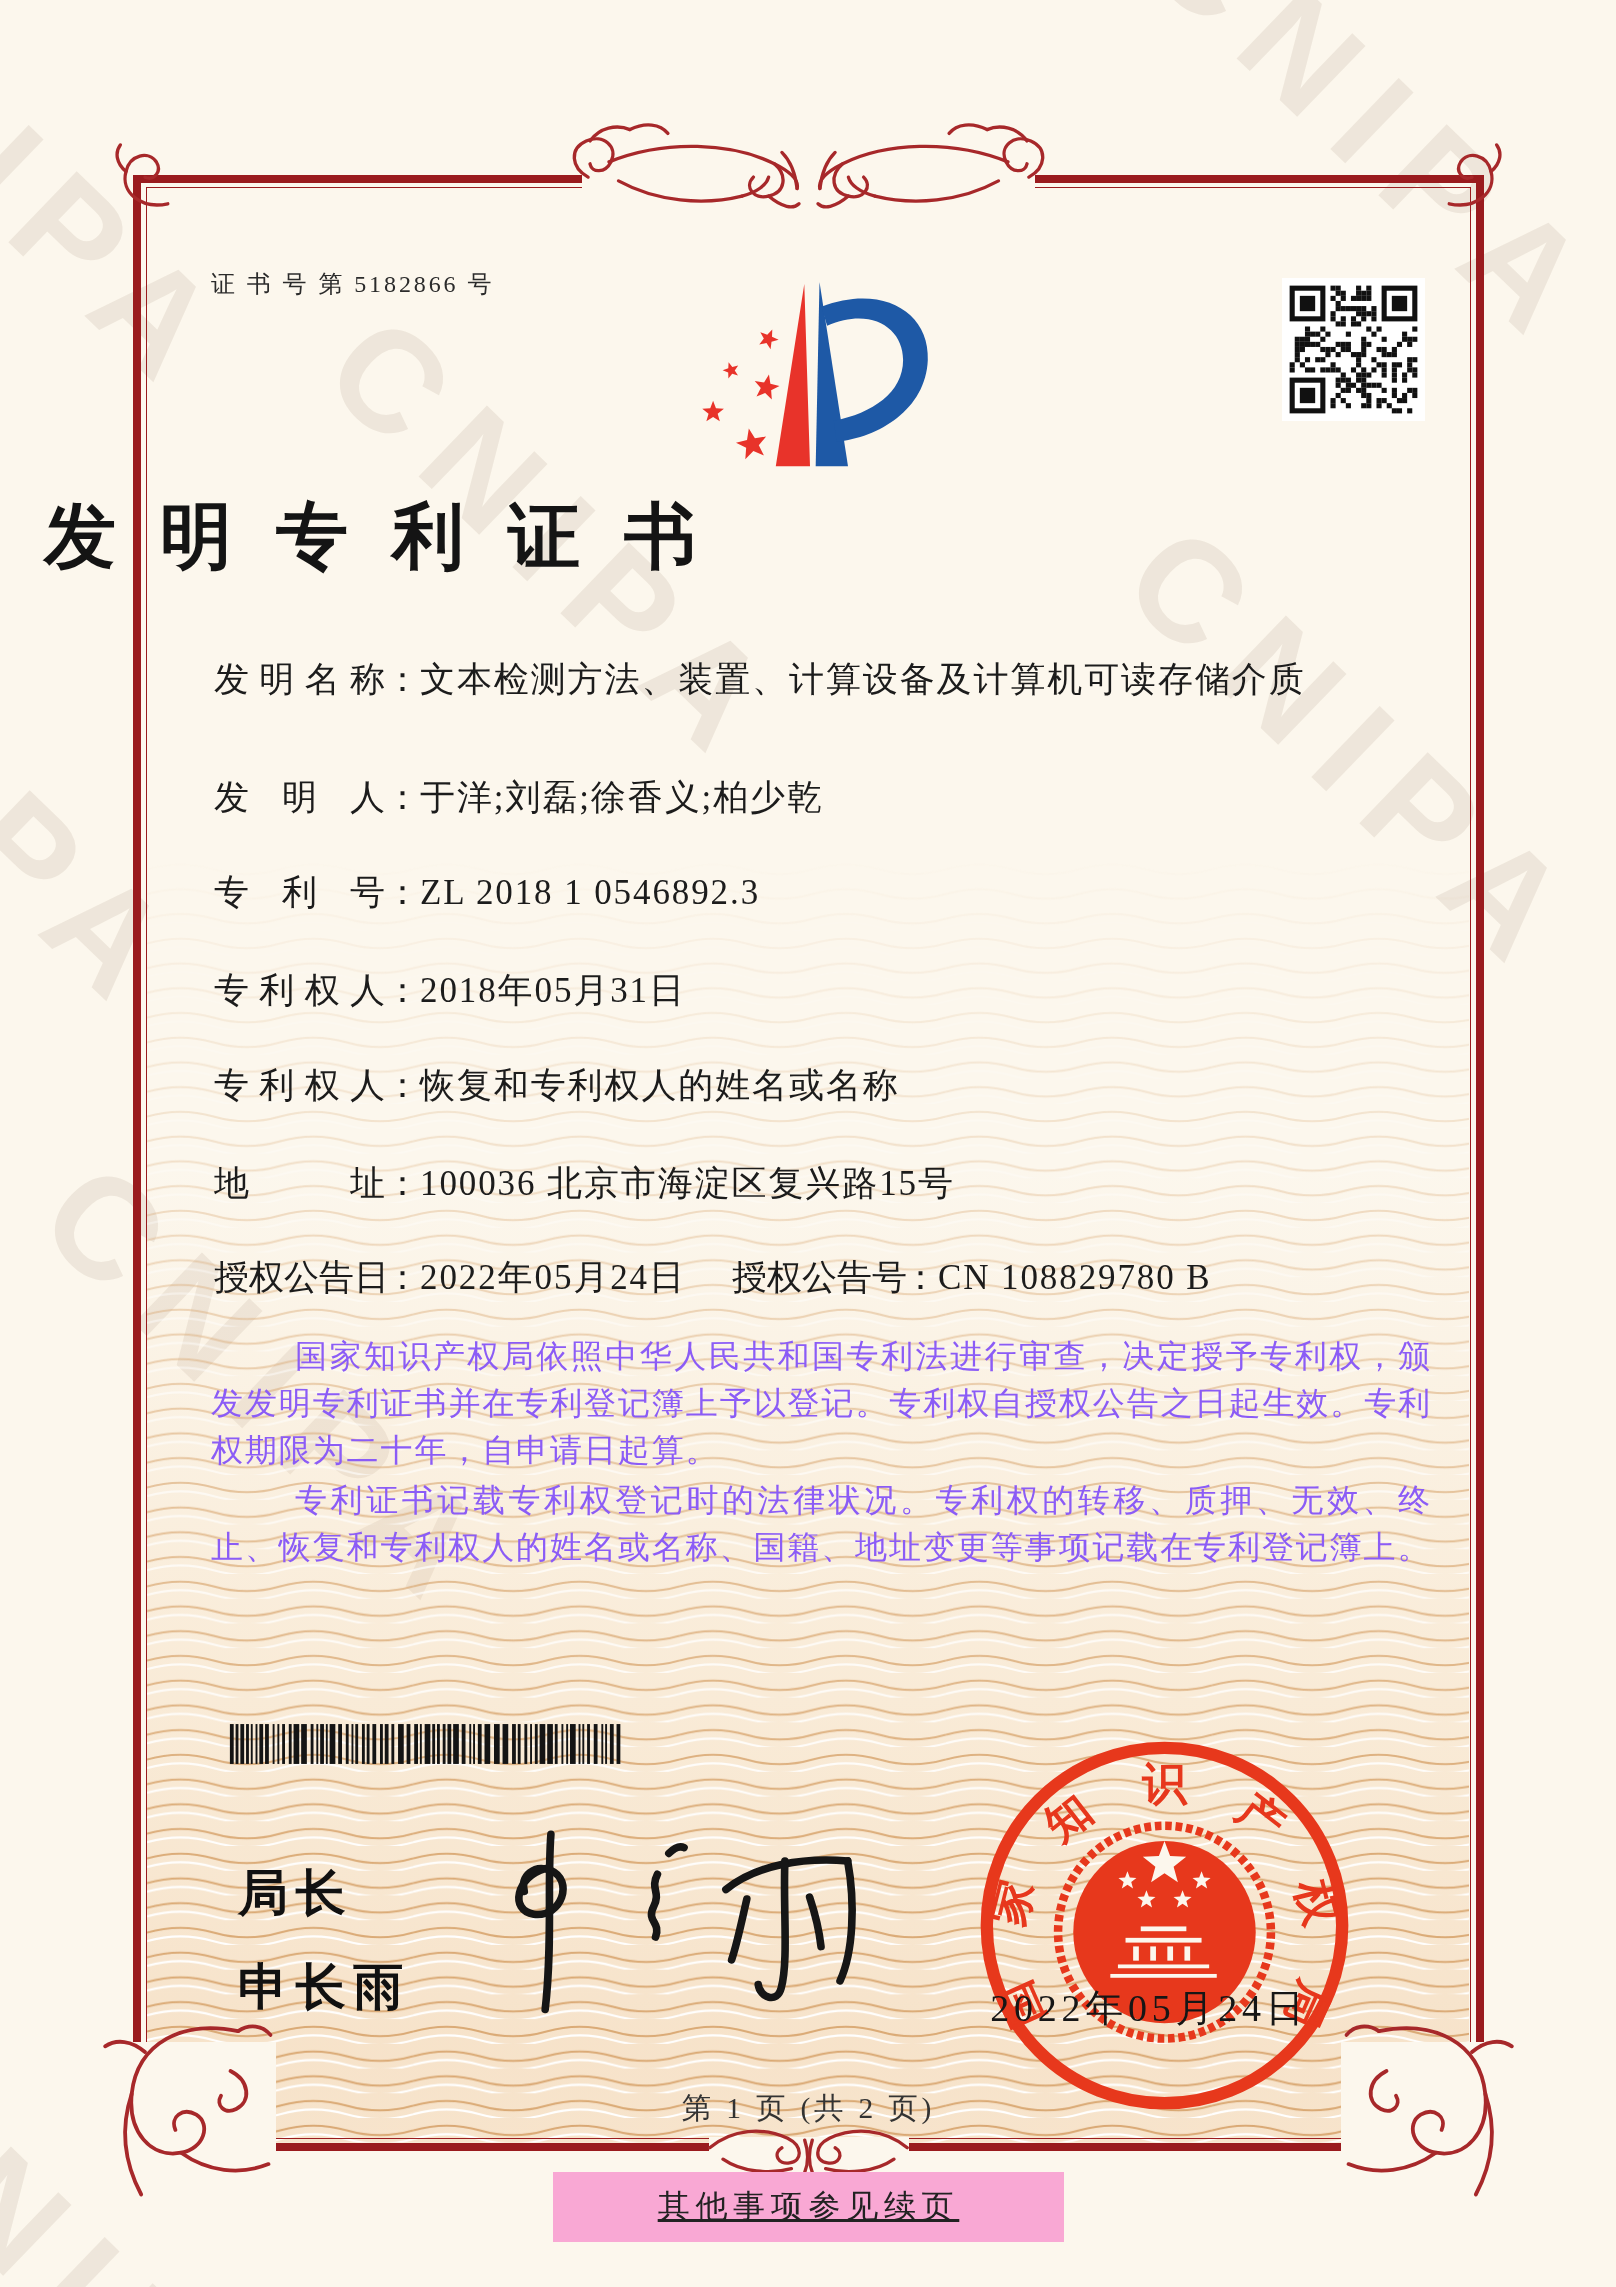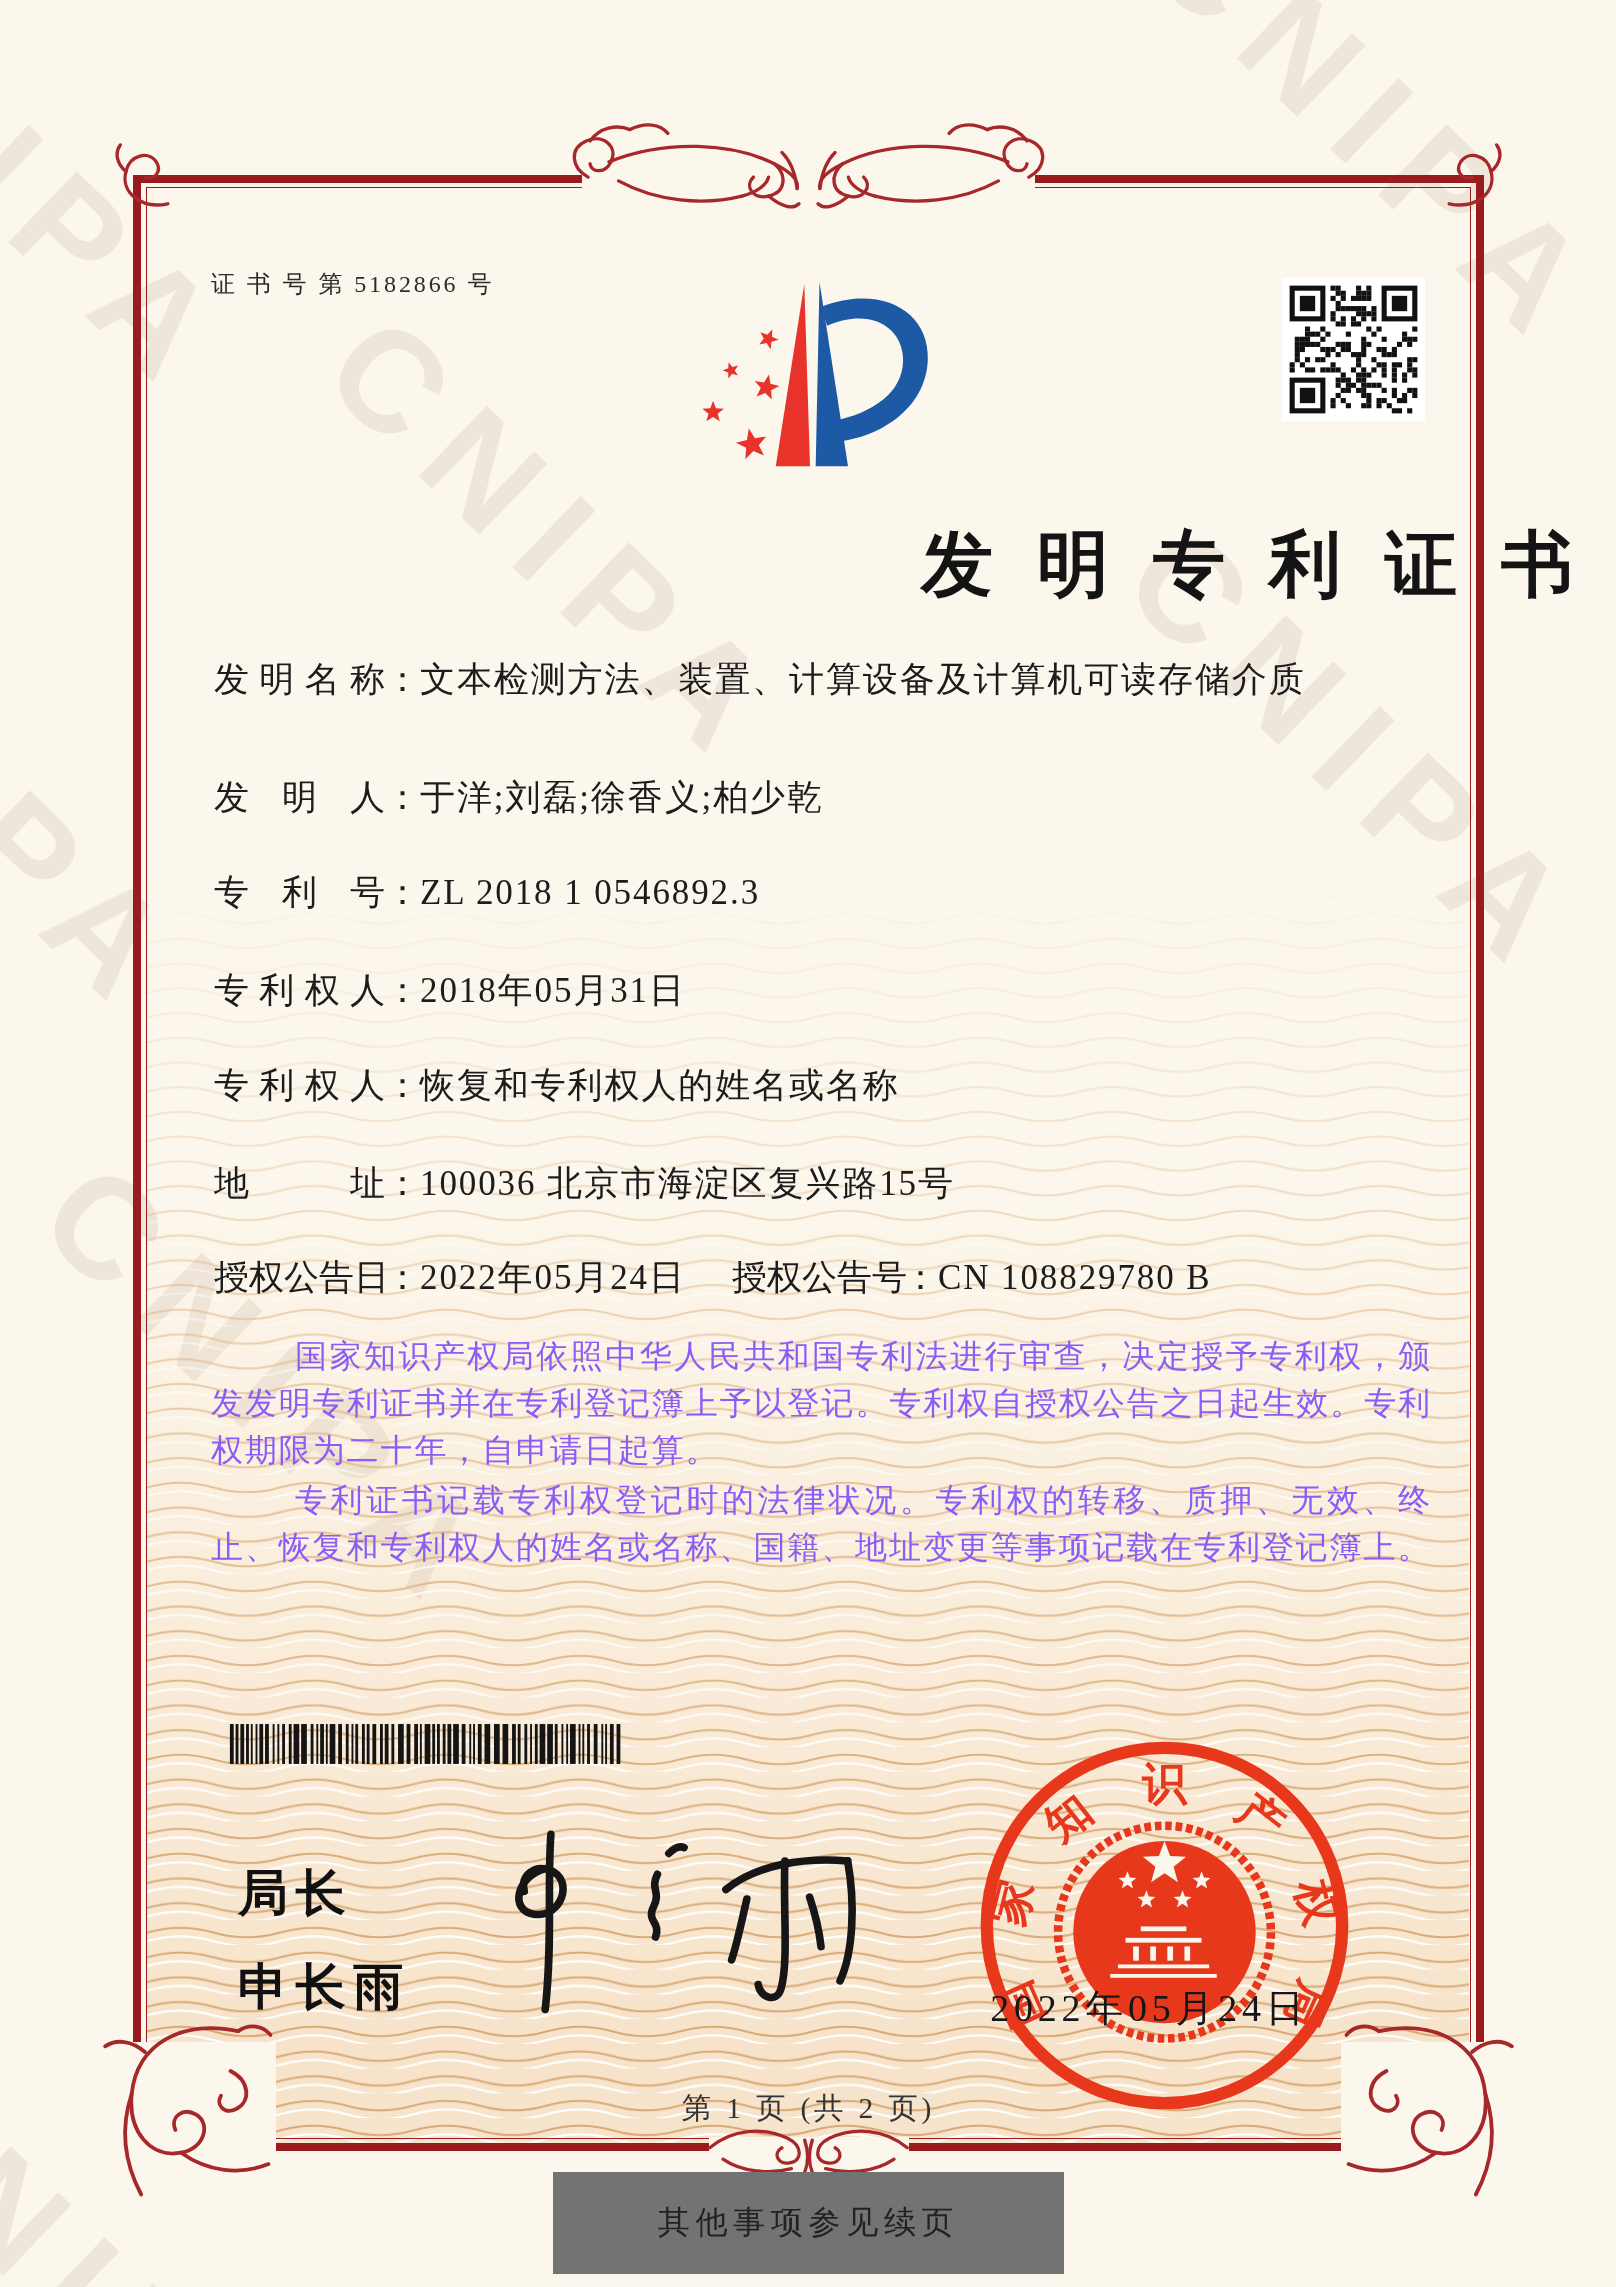--- a/index.html
+++ b/index.html
@@ -22,22 +22,22 @@
   .mask{position:absolute;background:#fcf7ed;z-index:4;}
   .orn{position:absolute;z-index:5;}
   .orn path{fill:none;stroke:#a7282a;stroke-linecap:round;}
 
   
   .certno{position:absolute;left:211px;top:268px;z-index:6;font-size:24px;
           letter-spacing:2.9px;color:#2b2b2b;}
   .logo{position:absolute;left:677px;top:276px;z-index:6;}
   .qr{position:absolute;left:1282px;top:278px;z-index:6;background:#fff;}
 
-  .title{position:absolute;left:0;right:0;top:489px;z-index:6;text-align:right;
-         font-size:72px;font-weight:700;letter-spacing:44px;text-indent:44px;color:#141414;margin-top:28px;}
+  .title{position:absolute;left:0;right:0;top:489px;z-index:6;text-align:left;
+         font-size:72px;font-weight:700;letter-spacing:44px;text-indent:44px;color:#141414;}
 
   
   .row{position:absolute;left:214px;z-index:6;font-size:35px;color:#1c1c1c;white-space:nowrap;}
   .lbl{display:inline-block;width:171px;text-align:justify;text-align-last:justify;}
   .colon{display:inline-block;}
   .val{letter-spacing:1.9px;}
   .grant2{position:absolute;left:518px;top:0;white-space:nowrap;}
 
   .paras{position:absolute;left:211px;top:1333px;width:1221px;z-index:6;}
   .paras p{margin:0 0 2.9px 0;font-size:32px;line-height:47px;color:#8b5cf6;
@@ -58,22 +58,22 @@
   .seal .emb-red{fill:#e7381c;}
   .seal .emb-white{fill:#fcf7ed;}
   .seal .wreath{fill:none;stroke:#e7381c;stroke-width:9px;stroke-dasharray:7 4;}
   .seal .gate{stroke:#fcf7ed;fill:none;}
   #seal-date{font-size:40px;letter-spacing:5px;fill:#161616;text-anchor:middle;
              font-family:"Liberation Serif",serif;}
 
   .pageno{position:absolute;left:0;right:0;top:2089px;z-index:6;text-align:center;
           font-size:29.5px;letter-spacing:3.8px;color:#333;}
   .notewrap{position:absolute;left:0;right:0;top:2172px;z-index:6;text-align:center;}
-  .note{display:inline-block;background:#737373;padding:29px 105px;font-size:32px;
-        letter-spacing:5.7px;color:#222;}
+  .note{display:inline-block;background:#f9a8d4;padding:13px 105px;font-size:32px;
+        letter-spacing:5.7px;color:#222;text-decoration:underline;}
 </style>
 </head>
 <body>
 
 <div class="page">
 
   <div class="wm" style="left:-143px;top:-86px">CNIPA</div>
   <div class="wm" style="left:1227px;top:-133px">CNIPA</div>
   <div class="wm" style="left:409px;top:285px">CNIPA</div>
   <div class="wm" style="left:-190px;top:533px">CNIPA</div>

